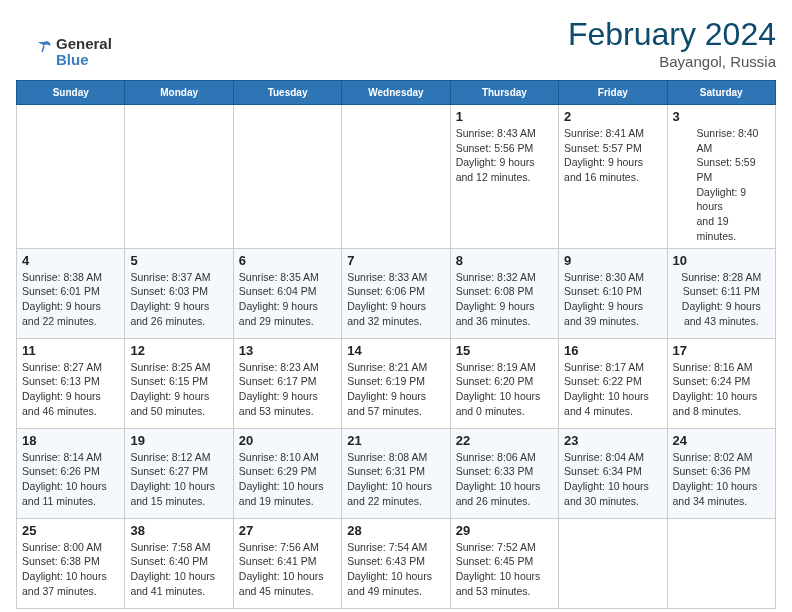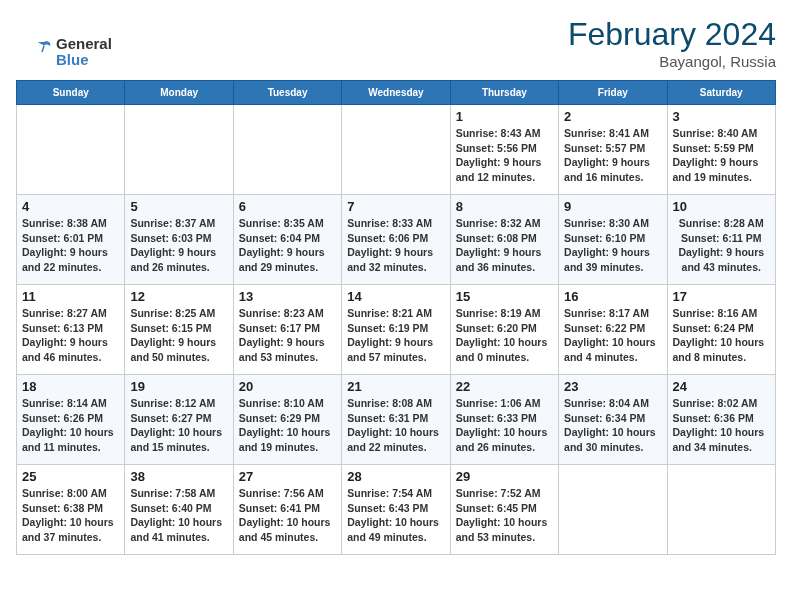--- a/index.html
+++ b/index.html
@@ -58,21 +58,20 @@
       font-size: 13px;
       font-weight: bold;
       color: #222;
       display: block;
       margin-bottom: 2px;
     }
     .cell-info {
       font-size: 10.5px;
       color: #333;
       line-height: 1.4;
-      font-weight: bold;
     }
     .empty-cell {
       background: #f9f9f9;
     }
     tr:nth-child(even) td {
       background: #f5f8fc;
     }
     tr:nth-child(odd) td {
       background: #ffffff;
     }
@@ -124,21 +123,21 @@
         </td>
         <td>
           <span class="cell-date">2</span>
           <div class="cell-info" style="white-space: pre-line;">Sunrise: 8:41 AM
 Sunset: 5:57 PM
 Daylight: 9 hours
 and 16 minutes.</div>
         </td>
         <td>
           <span class="cell-date">3</span>
-          <div class="cell-info" style="white-space: pre-line;">Sunrise: 8:40 AM
+          <div class="cell-info" style="white-space: pre-line; margin-left: 24px;">Sunrise: 8:40 AM
 Sunset: 5:59 PM
 Daylight: 9 hours
 and 19 minutes.</div>
         </td>
       </tr>
       <tr>
         <td>
           <span class="cell-date">4</span>
           <div class="cell-info" style="white-space: pre-line;">Sunrise: 8:38 AM
 Sunset: 6:01 PM
@@ -263,21 +262,21 @@
         </td>
         <td>
           <span class="cell-date">21</span>
           <div class="cell-info" style="white-space: pre-line;">Sunrise: 8:08 AM
 Sunset: 6:31 PM
 Daylight: 10 hours
 and 22 minutes.</div>
         </td>
         <td>
           <span class="cell-date">22</span>
-          <div class="cell-info" style="white-space: pre-line;">Sunrise: 1:06 AM
+          <div class="cell-info" style="white-space: pre-line;">Sunrise: 8:06 AM
 Sunset: 6:33 PM
 Daylight: 10 hours
 and 26 minutes.</div>
         </td>
         <td>
           <span class="cell-date">23</span>
           <div class="cell-info" style="white-space: pre-line;">Sunrise: 8:04 AM
 Sunset: 6:34 PM
 Daylight: 10 hours
 and 30 minutes.</div>

